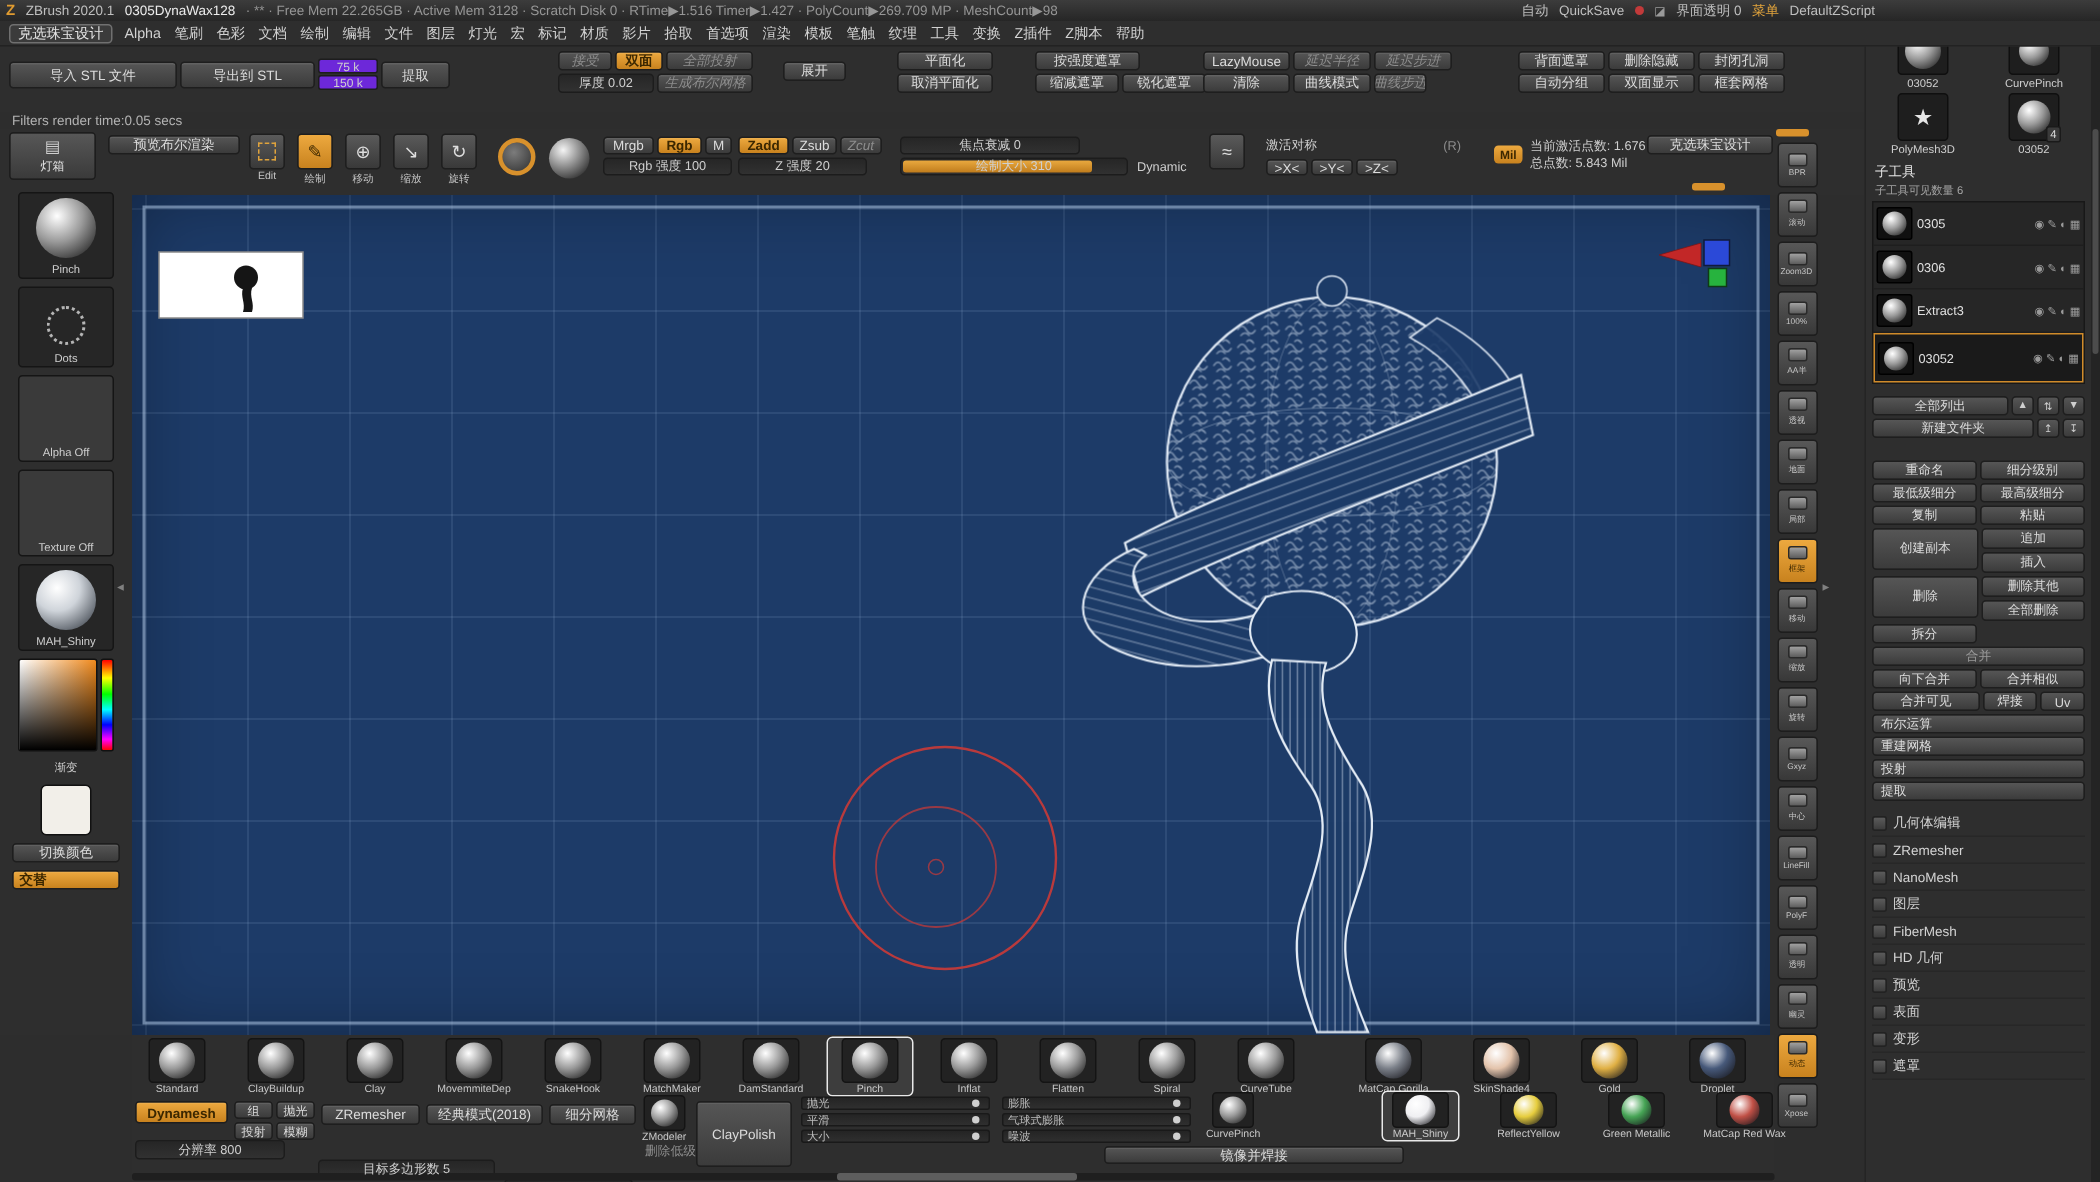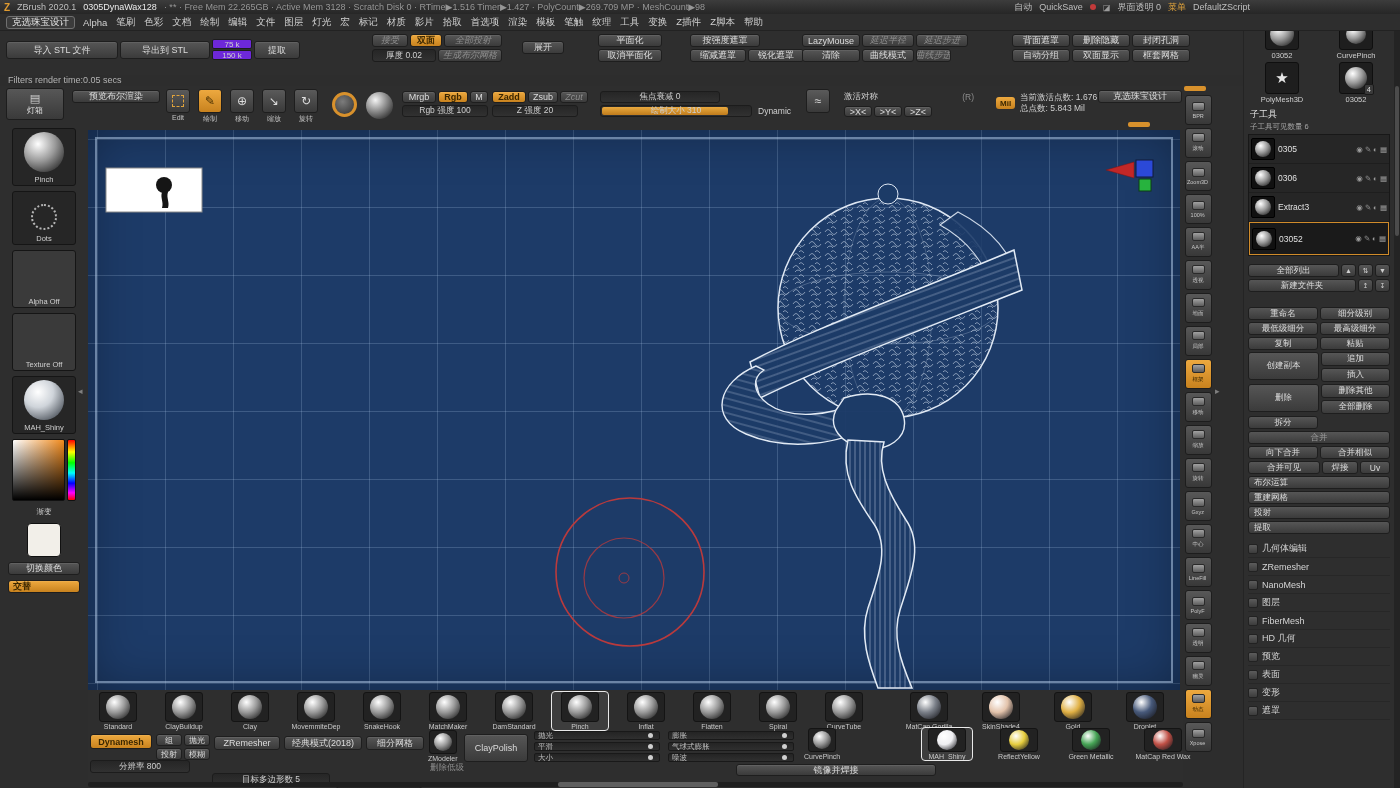--- a/index.html
+++ b/index.html
@@ -928,21 +928,21 @@
     <div class="btn abs" style="left:126px;top:46px;width:66px;height:14px">ZRemesher</div>
     <div class="btn abs" style="left:196px;top:46px;width:78px;height:14px">经典模式(2018)</div>
     <div class="btn abs" style="left:278px;top:46px;width:58px;height:14px">细分网格</div>
 
     <div class="istack2" style="left:340px;top:40px">
       <div class="btile sm">
           <span class="sph" style="width:18px;height:18px"></span>
         </div>
       <div class="bcap">ZModeler</div>
     </div>
-    <div class="btn abs" style="left:376px;top:44px;width:64px;height:28px">ClayPolish</div>
+    <div class="btn abs" style="left:376px;top:44px;width:64px;height:44px">ClayPolish</div>
 
     <div class="msliders" style="left:446px;top:41px">
 
         <div class="mini-slider">
           <span class="ms-label">抛光</span>
           <span class="ms-dot"></span>
         </div>
 
         <div class="mini-slider">
           <span class="ms-label">平滑</span>

